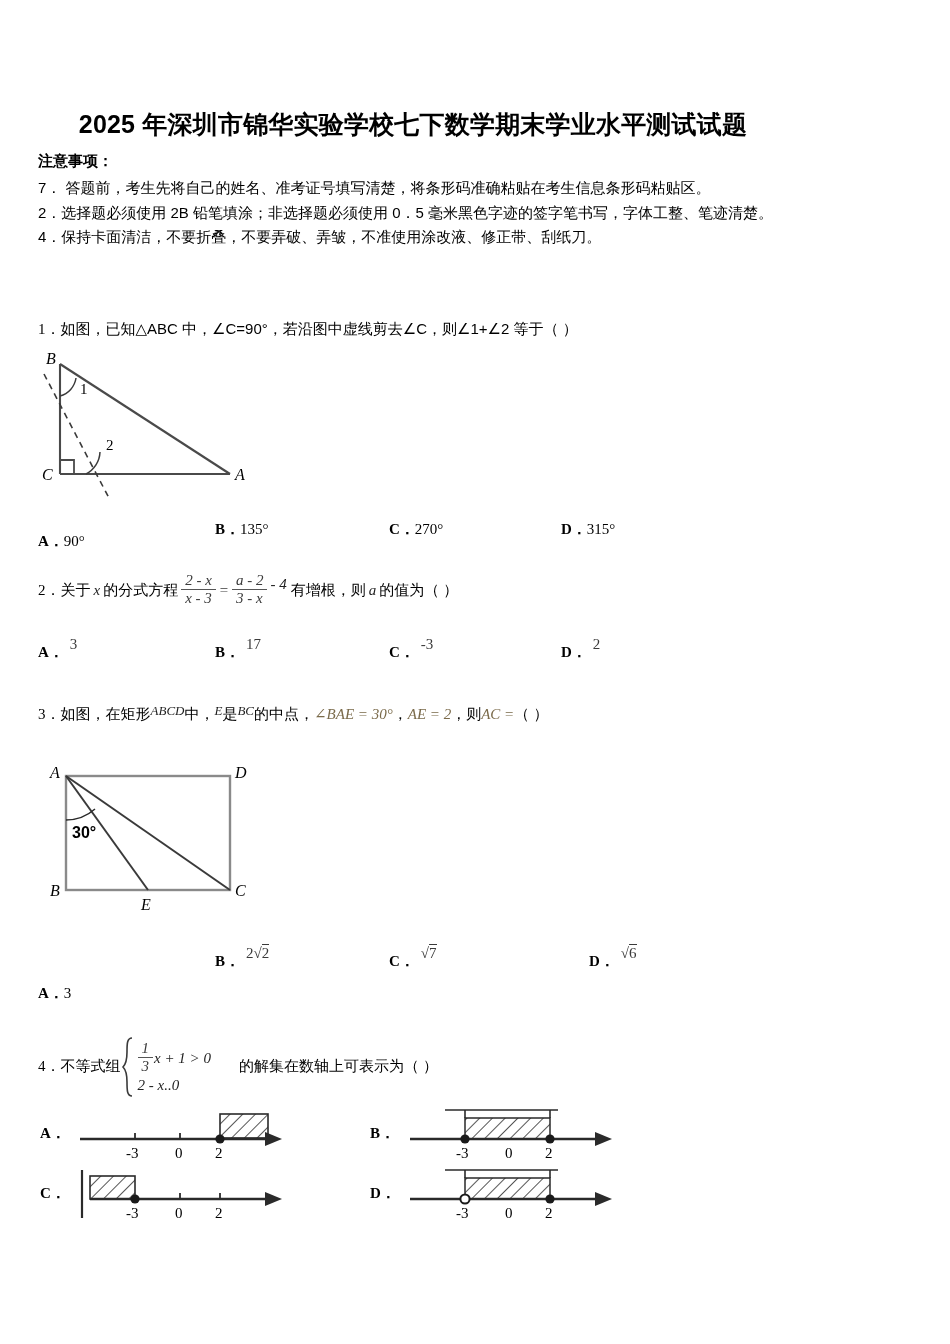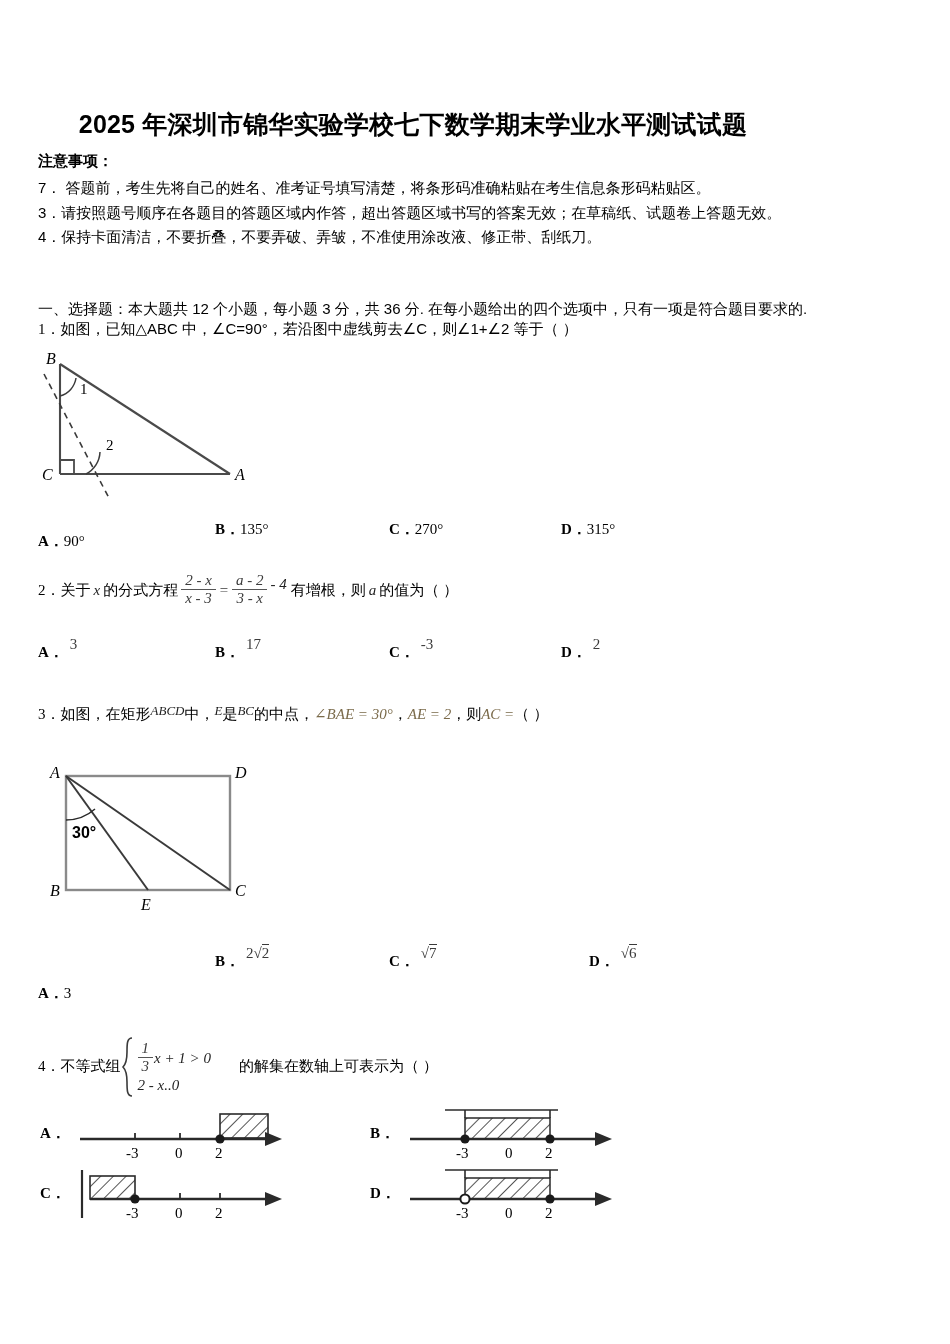--- a/index.html
+++ b/index.html
@@ -74,21 +74,21 @@
   }
   .num-lead {
     font-family: "Liberation Serif", "DejaVu Serif", serif;
     font-style: normal;
   }
 
   
   .frac {
     display: inline-block;
     vertical-align: -0.55em;
-    text-align: center;
+    text-align: left;
     font-family: "Liberation Serif", "DejaVu Serif", serif;
     font-style: italic;
     font-size: 15px;
     line-height: 1.12;
     margin: 0 3px;
     color: #3a3a3a;
   }
   .frac .num { display: block; padding: 0 4px; }
   .frac .den { display: block; border-top: 1.2px solid #555; padding: 0 4px; }
 
@@ -140,25 +140,24 @@
 <body>
 
 <div class="page">
 
   <div class="doc-title">2025 年深圳市锦华实验学校七下数学期末学业水平测试试题</div>
 
   <div class="notice-head">注意事项：</div>
 
   <div class="notice-list">
     <div>7． 答题前，考生先将自己的姓名、准考证号填写清楚，将条形码准确粘贴在考生信息条形码粘贴区。</div>
-    <div>3．请按照题号顺序在各题目的答题区域内作答，超出答题区域书写的答案无效；在草稿纸、试题卷上答题无效。</div>
+    <div>2．选择题必须使用 2B 铅笔填涂；非选择题必须使用 0．5 毫米黑色字迹的签字笔书写，字体工整、笔迹清楚。</div>
     <div>4．保持卡面清洁，不要折叠，不要弄破、弄皱，不准使用涂改液、修正带、刮纸刀。</div>
   </div>
 
-  <div class="section-head">一、选择题：本大题共 12 个小题，每小题 3 分，共 36 分. 在每小题给出的四个选项中，只有一项是符合题目要求的.</div>
 
   <div class="q-line q1-line">
     <span class="num-lead">1．</span><span>如图，已知△ABC 中，∠C=90°，若沿图中虚线剪去∠C，则∠1+∠2 等于（       ）</span>
   </div>
 
   <div class="figure fig-q1">
     <svg width="220" height="155" viewBox="0 0 220 155">
 
       <line x1="22" y1="12" x2="22" y2="122" stroke="#4a4a4a" stroke-width="2.1"></line>
       <line x1="22" y1="122" x2="192" y2="122" stroke="#4a4a4a" stroke-width="2.1"></line>

